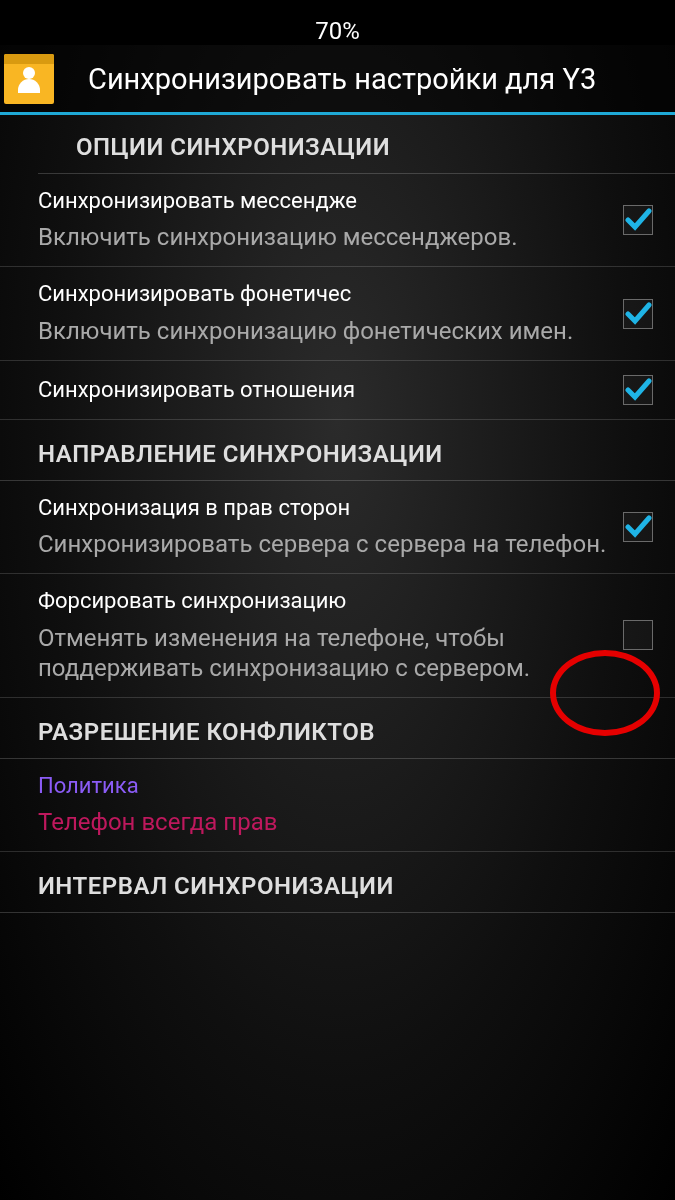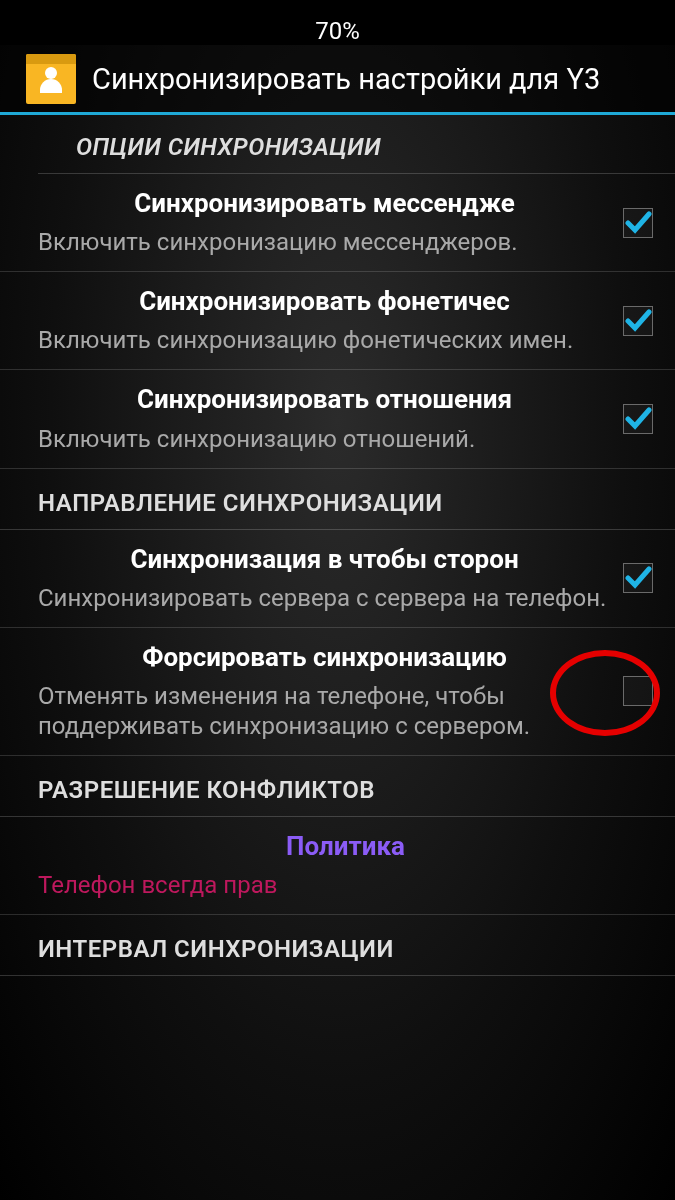--- a/index.html
+++ b/index.html
@@ -23,22 +23,22 @@
     flex-direction: column;
   }
   .statusbar .time { margin-right: auto; margin-left: 290px; font-size: 26px; }
   .sig-group { display: flex; align-items: center; gap: 14px; }
   .wifi-icon, .signal-icon { display: inline-block; }
   .wifi-icon svg, .signal-icon svg { display: block; }
   .appbar {
     height: 70px;
     display: flex;
     align-items: center;
-    gap: 16px;
-    padding: 0 26px;
+    gap: 34px;
+    padding: 0 4px;
     background: rgba(0,0,0,0.55);
     border-bottom: 3px solid #1fa9d6;
   }
   .app-icon {
     width: 50px; height: 50px;
     background: #f9b623;
     border-radius: 2px;
     display: flex; align-items: center; justify-content: center;
     position: relative;
   }
@@ -76,37 +76,36 @@
   .content { padding: 0; }
   .section-header {
     font-size: 24px;
     font-weight: 600;
     color: #dedede;
     padding: 20px 20px 12px 38px;
     border-bottom: 1px solid rgba(255,255,255,0.18);
     letter-spacing: 0.5px;
   }
   .section-header.first { padding-top: 18px; }
-  .pad-left { margin-left: 38px; font-style: italic; }
+  .pad-left { margin-left: 38px; }
   .list-item {
     display: flex;
     align-items: center;
     padding: 14px 22px 14px 38px;
     border-bottom: 1px solid rgba(255,255,255,0.15);
     gap: 12px;
   }
   .list-item .text-col { flex: 1; min-width: 0; }
   .item-title {
-    font-size: 26px;
-    font-weight: 700;
+    font-size: 22px;
+    font-weight: 400;
     color: #fff;
     line-height: 1.2;
     white-space: nowrap;
     overflow: hidden;
-    text-align: center;
   }
   .item-sub {
     font-size: 24px;
     color: #a9a9a9;
     line-height: 1.25;
     margin-top: 8px;
   }
   .item-title.disabled { color: #8b5cf6; }
   .item-sub.disabled { color: #be185d; }
   .checkbox {
@@ -180,34 +179,33 @@
     <div class="checkbox checked">
       <svg width="28" height="28" viewBox="0 0 28 28">
           <path d="M4 14 L11 21 L25 5" stroke="#1fb4e6" stroke-width="5" fill="none" stroke-linecap="round"></path>
         </svg>
     </div>
   </div>
 
   <div class="list-item">
     <div class="text-col">
       <div class="item-title">Синхронизировать отношения</div>
-      <div class="item-sub">Включить синхронизацию отношений.</div>
     </div>
     <div class="checkbox checked">
       <svg width="28" height="28" viewBox="0 0 28 28">
           <path d="M4 14 L11 21 L25 5" stroke="#1fb4e6" stroke-width="5" fill="none" stroke-linecap="round"></path>
         </svg>
     </div>
   </div>
 
   <div class="section-header">НАПРАВЛЕНИЕ СИНХРОНИЗАЦИИ</div>
 
   <div class="list-item">
     <div class="text-col">
-      <div class="item-title">Синхронизация в чтобы сторон</div>
+      <div class="item-title">Синхронизация в прав сторон</div>
       <div class="item-sub">Синхронизировать сервера с сервера на телефон.</div>
     </div>
     <div class="checkbox checked">
       <svg width="28" height="28" viewBox="0 0 28 28">
           <path d="M4 14 L11 21 L25 5" stroke="#1fb4e6" stroke-width="5" fill="none" stroke-linecap="round"></path>
         </svg>
     </div>
   </div>
 
   <div class="list-item">

